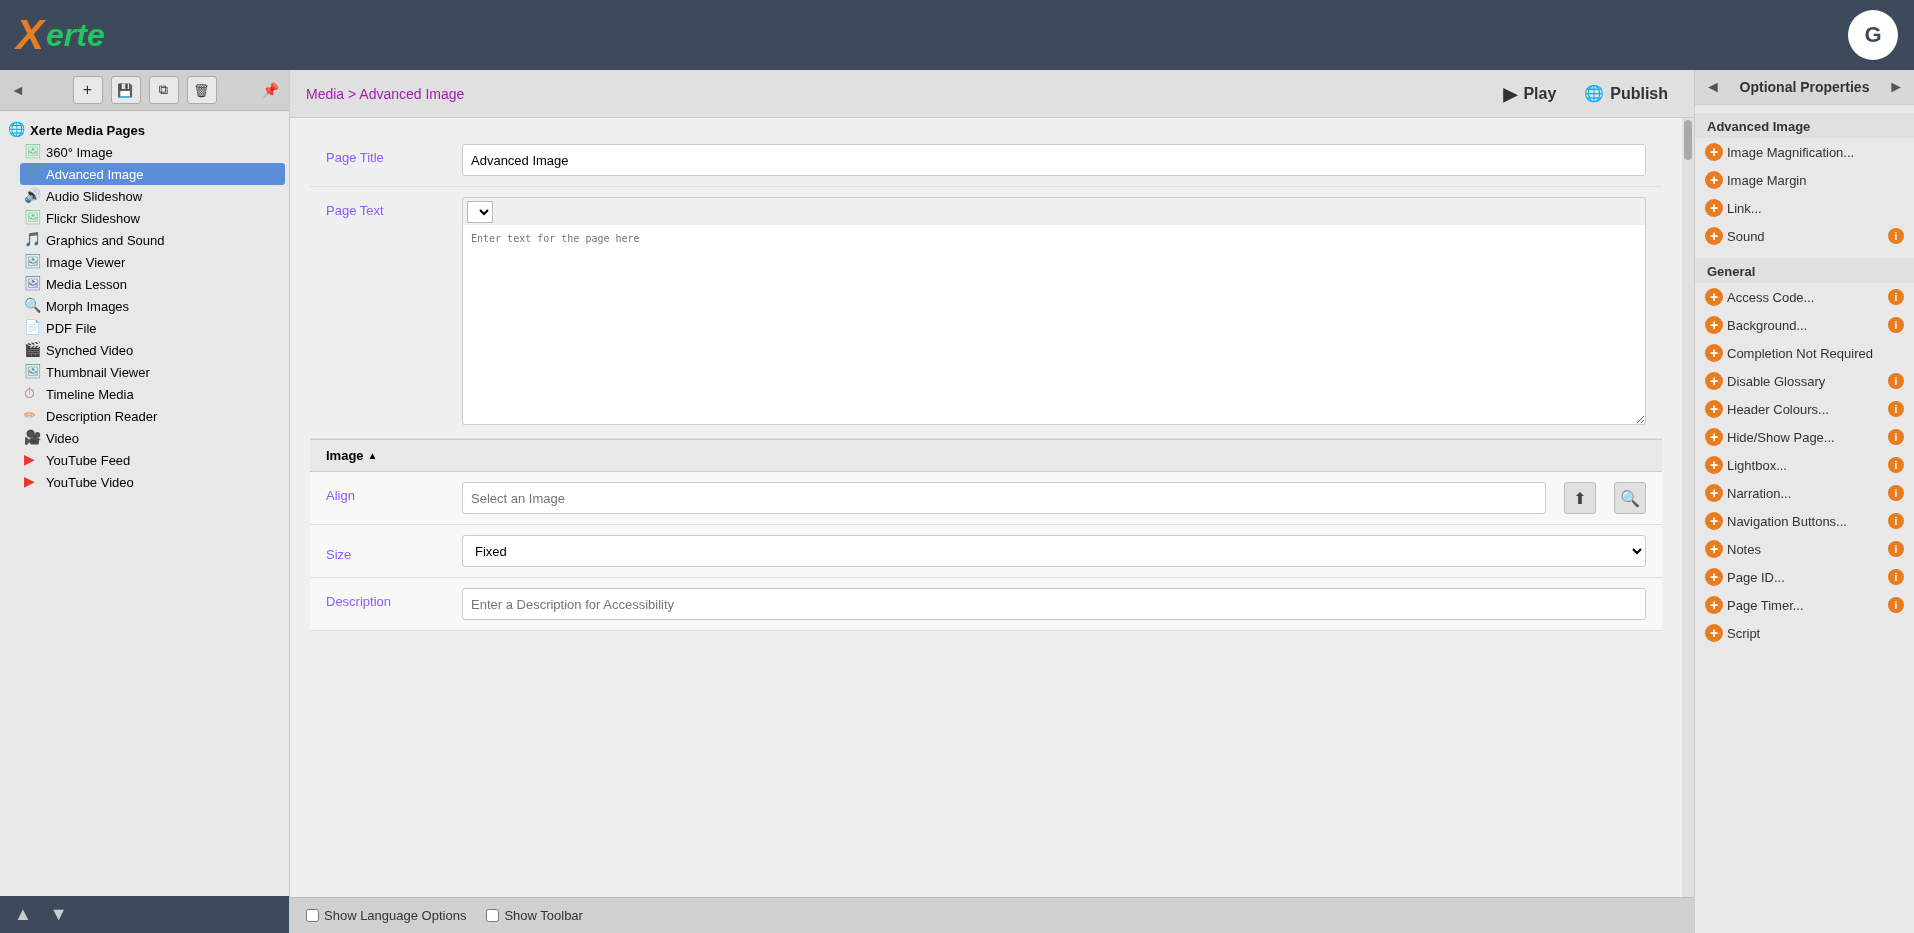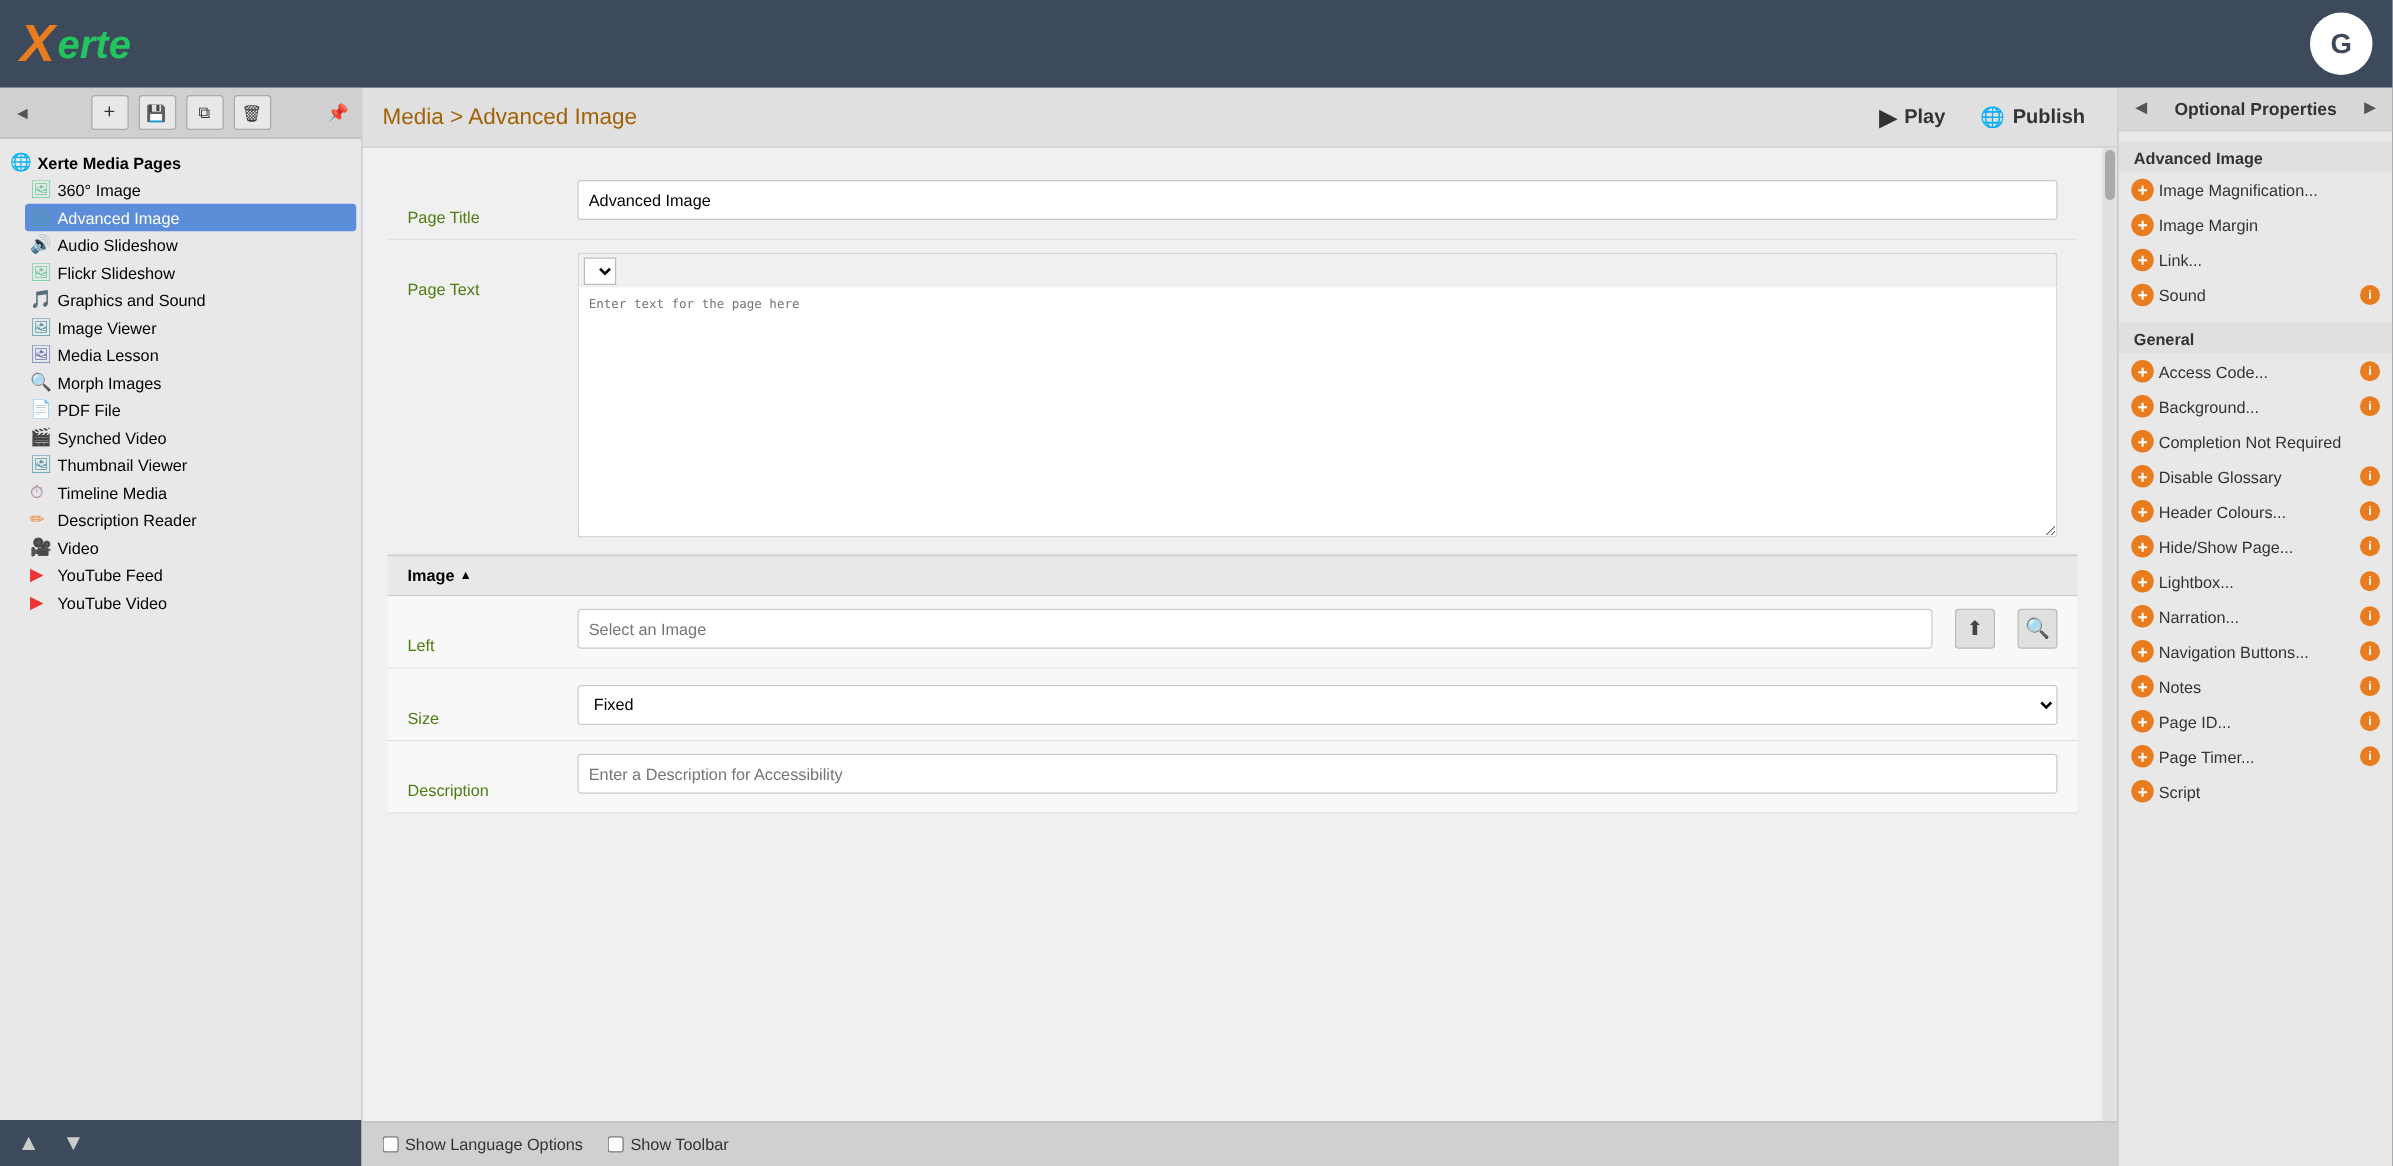--- a/index.html
+++ b/index.html
@@ -160,22 +160,22 @@
       display: flex;
       align-items: center;
       padding: 0 16px;
       background: #e0e0e0;
       height: 48px;
       border-bottom: 1px solid #ccc;
       justify-content: space-between;
       flex-shrink: 0;
     }
     .breadcrumb {
-      color: #a16207;
-      font-size: 18px;
+      color: #a21caf;
+      font-size: 14px;
     }
     .header-actions {
       display: flex;
       gap: 8px;
       align-items: center;
     }
     .play-btn {
       display: flex;
       align-items: center;
       gap: 6px;
@@ -208,24 +208,23 @@
     .form-row {
       display: flex;
       align-items: flex-start;
       padding: 10px 16px;
       border-bottom: 1px solid #e0e0e0;
       gap: 16px;
     }
     .form-label {
       width: 120px;
       font-size: 13px;
-      color: #4d7c0f;
+      color: #8b5cf6;
       padding-top: 6px;
       flex-shrink: 0;
-      margin-top: 16px;
     }
     .form-control-wrap {
       flex: 1;
     }
     .form-input {
       width: 100%;
       height: 32px;
       padding: 4px 8px;
       border: 1px solid #ccc;
       border-radius: 3px;
@@ -566,21 +565,21 @@
           </div>
         </div>
 
 
         <div class="subsection-header">
           <span>Image</span>
           <span class="arrow">▲</span>
         </div>
 
         <div class="form-row" style="background:#f8f8f8;">
-          <span class="form-label">Left</span>
+          <span class="form-label">Align</span>
           <div class="form-control-wrap">
             <div class="file-input-row">
               <input class="file-input" type="text" placeholder="Select an Image" style="">
               <button class="file-btn">⬆</button>
               <button class="file-btn">🔍</button>
             </div>
           </div>
         </div>
 
         <div class="form-row" style="background:#f8f8f8;align-items:center;">

